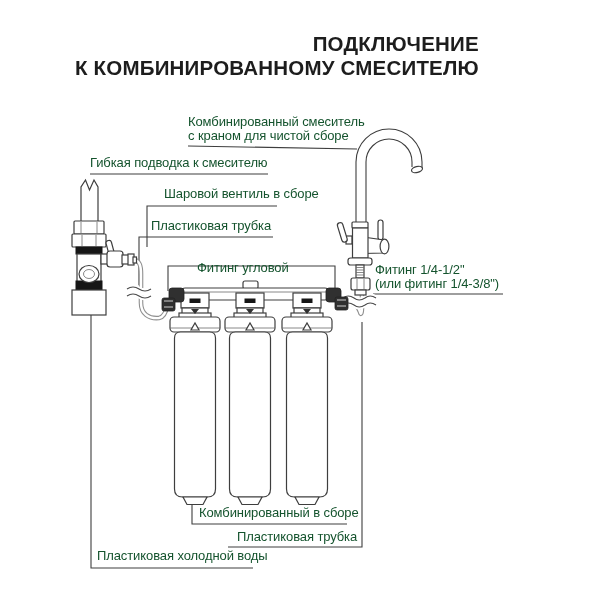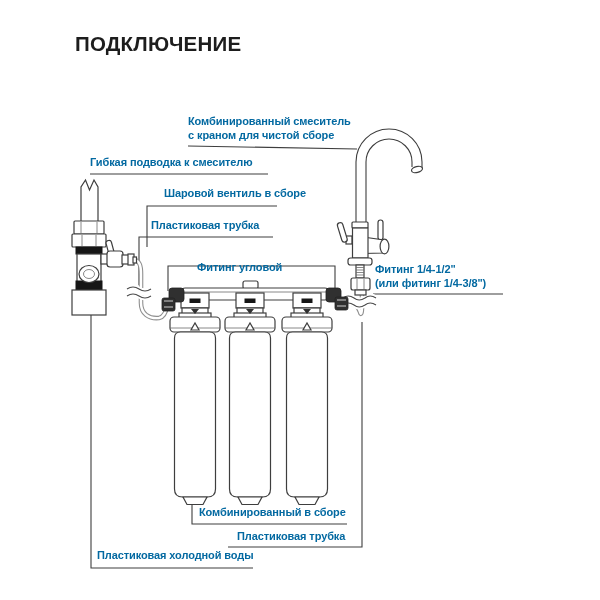--- a/index.html
+++ b/index.html
@@ -2,22 +2,22 @@
 <html><head>
 <meta charset="utf-8">
 <style>
   html,body{margin:0;padding:0;background:#fff;}
   #page{position:relative;width:600px;height:600px;background:#fff;overflow:hidden;
         font-family:"Liberation Sans",sans-serif;}
   #diagram-svg{position:absolute;left:0;top:0;}
   .title{position:absolute;left:75px;top:32px;font-size:20.5px;line-height:24px;
          font-weight:600;color:#1d1d1d;letter-spacing:0.2px;white-space:nowrap;text-align:right;}
   .title span{display:block;}
-  .lbl{position:absolute;font-size:11px;line-height:13.5px;font-weight:700;
-       color:#0369a1;white-space:nowrap;letter-spacing:-0.1px;}
+  .lbl{position:absolute;font-size:13px;line-height:13.5px;font-weight:400;
+       color:#14532d;white-space:nowrap;letter-spacing:-0.1px;}
   .lbl span{display:block;}
   
   .ln{stroke:#3e3e3e;stroke-width:1.1;fill:none;}
   .part{stroke:#3e3e3e;stroke-width:1.2;fill:#ffffff;}
   .part-thin{stroke:#6a6a6a;stroke-width:0.8;fill:none;}
   .dark{fill:#161616;stroke:#161616;}
   .fitting{fill:#303030;stroke:#222;stroke-width:0.8;}
   .tube-outer{stroke:#8f8f8f;stroke-width:4.6;fill:none;stroke-linecap:round;}
   .tube-inner{stroke:#ffffff;stroke-width:2.4;fill:none;stroke-linecap:round;}
   .break-halo{stroke:#ffffff;stroke-width:5;fill:none;}
@@ -167,20 +167,21 @@
       <g>
         <rect class="part" x="351" y="278" width="19" height="12" rx="2"></rect>
         <path class="part-thin" d="M357,279 L357,289 M364,279 L364,289"></path>
         <rect class="part" x="355" y="290" width="11" height="5"></rect>
       </g>
     </g>
   </svg>
 
   <div class="title">
     <span>ПОДКЛЮЧЕНИЕ</span>
+    <span>К КОМБИНИРОВАННОМУ СМЕСИТЕЛЮ</span>
   </div>
 
   <div class="lbl" style="left:188px;top:115px;">
     <span>Комбинированный смеситель</span>
     <span>с краном для чистой сборе</span>
   </div>
 
   <div class="lbl" style="left:90px;top:156px;">Гибкая подводка к смесителю</div>
 
   <div class="lbl" style="left:164px;top:187px;">Шаровой вентиль в сборе</div>

